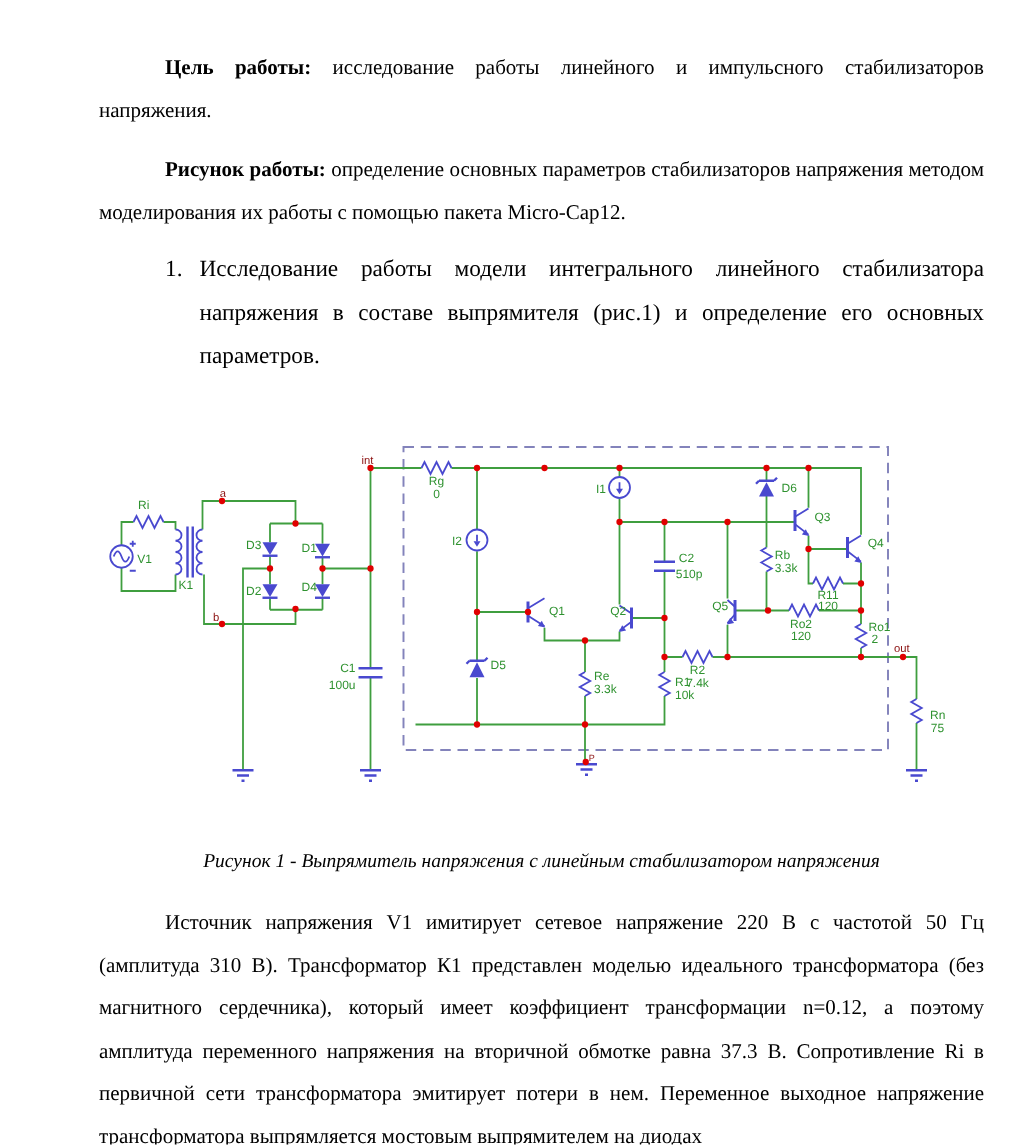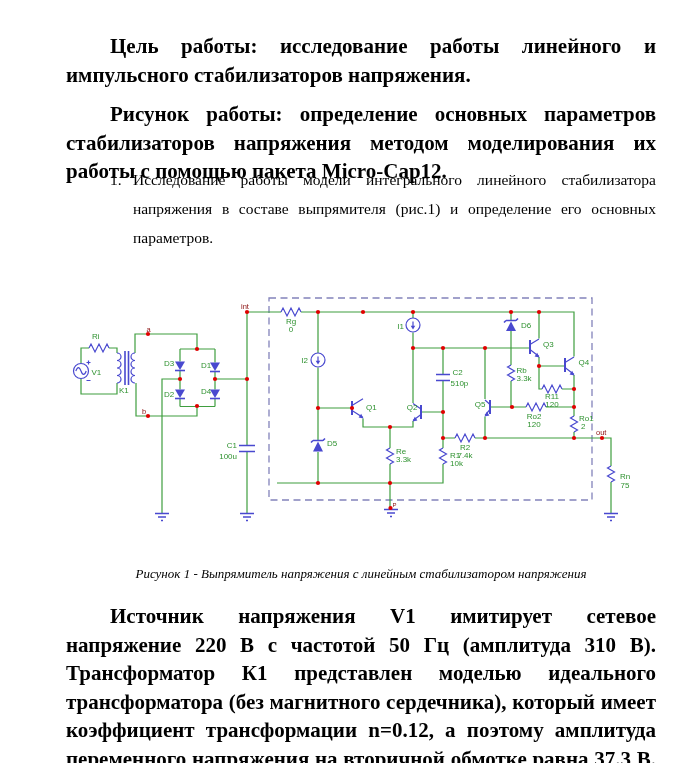--- a/index.html
+++ b/index.html
@@ -1,19 +1,19 @@
 <!DOCTYPE html>
 <html><head>
 <meta charset="utf-8">
 <style>
   html,body{margin:0;padding:0;background:#ffffff;}
   body{width:679px;height:763px;position:relative;overflow:hidden;
        font-family:"Liberation Serif", serif;color:#000;}
   .para{position:absolute;left:66px;width:590px;margin:0;
-        font-size:21px;line-height:28.5px;text-align:justify;font-weight:bold;}
+        font-size:14px;line-height:28.5px;text-align:justify;}
   .indent{text-indent:44px;}
   .list-item{position:absolute;left:66px;width:590px;font-size:15.5px;line-height:29px;}
   .list-body{margin-left:67px;text-align:justify;position:relative;}
   .list-num{position:absolute;left:-23px;top:0;}
   .caption{position:absolute;left:66px;width:590px;text-align:center;
            font-size:13px;margin:0;font-style:italic;}
   .schematic{position:absolute;left:0;top:0;}
   svg text{font-family:"Liberation Sans", sans-serif;font-size:8px;fill:#2f9230;}
   svg text.node{fill:#8b1010;font-size:7.5px;}
   svg text.tiny{font-size:6px;}

